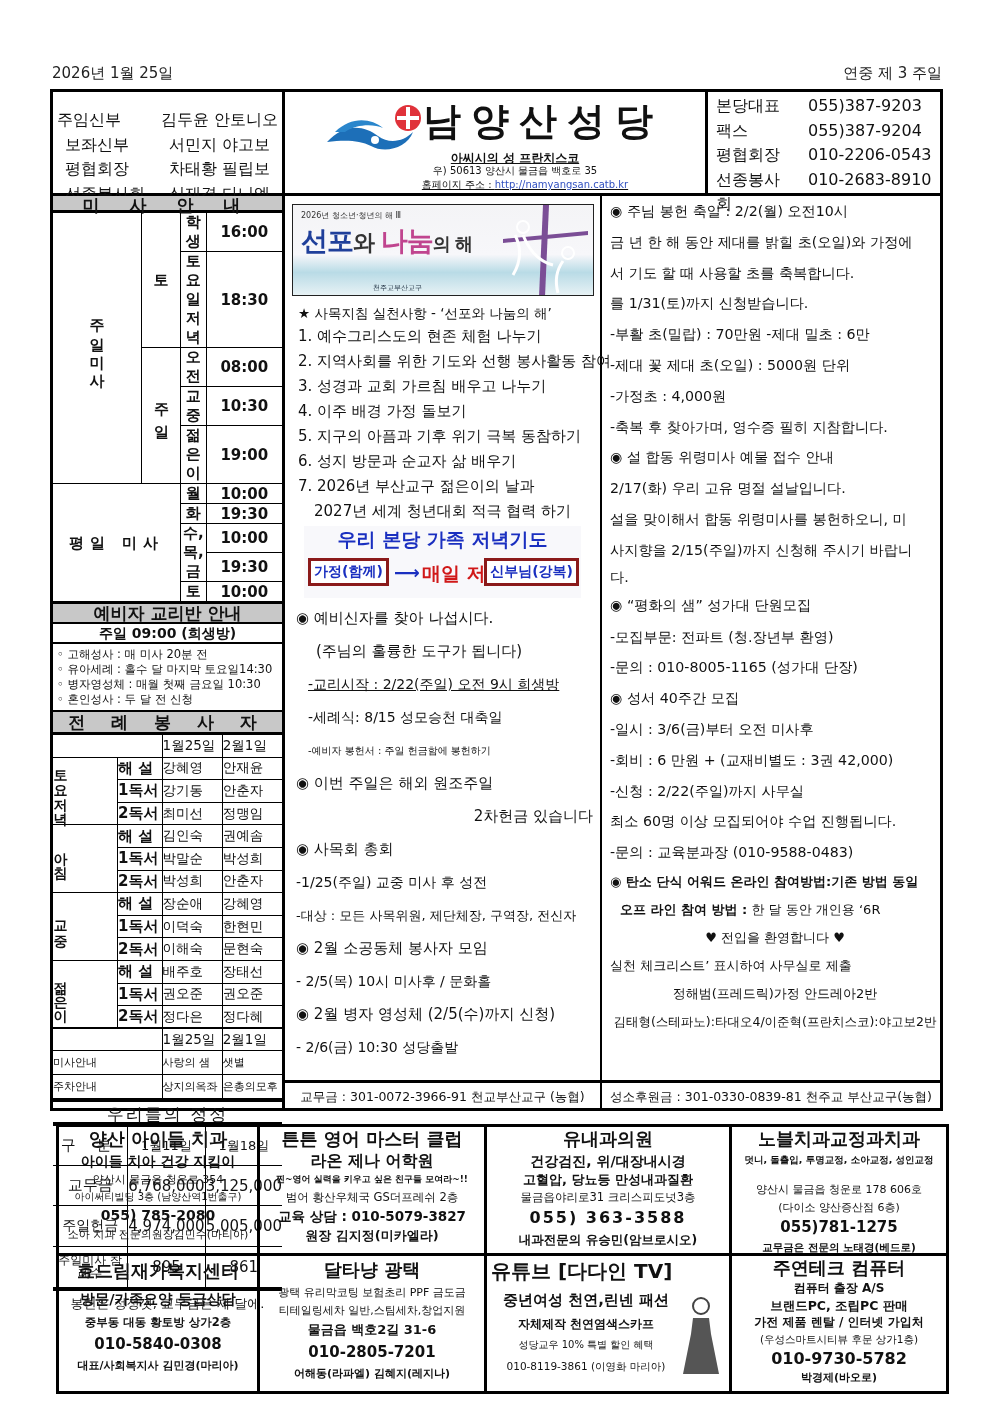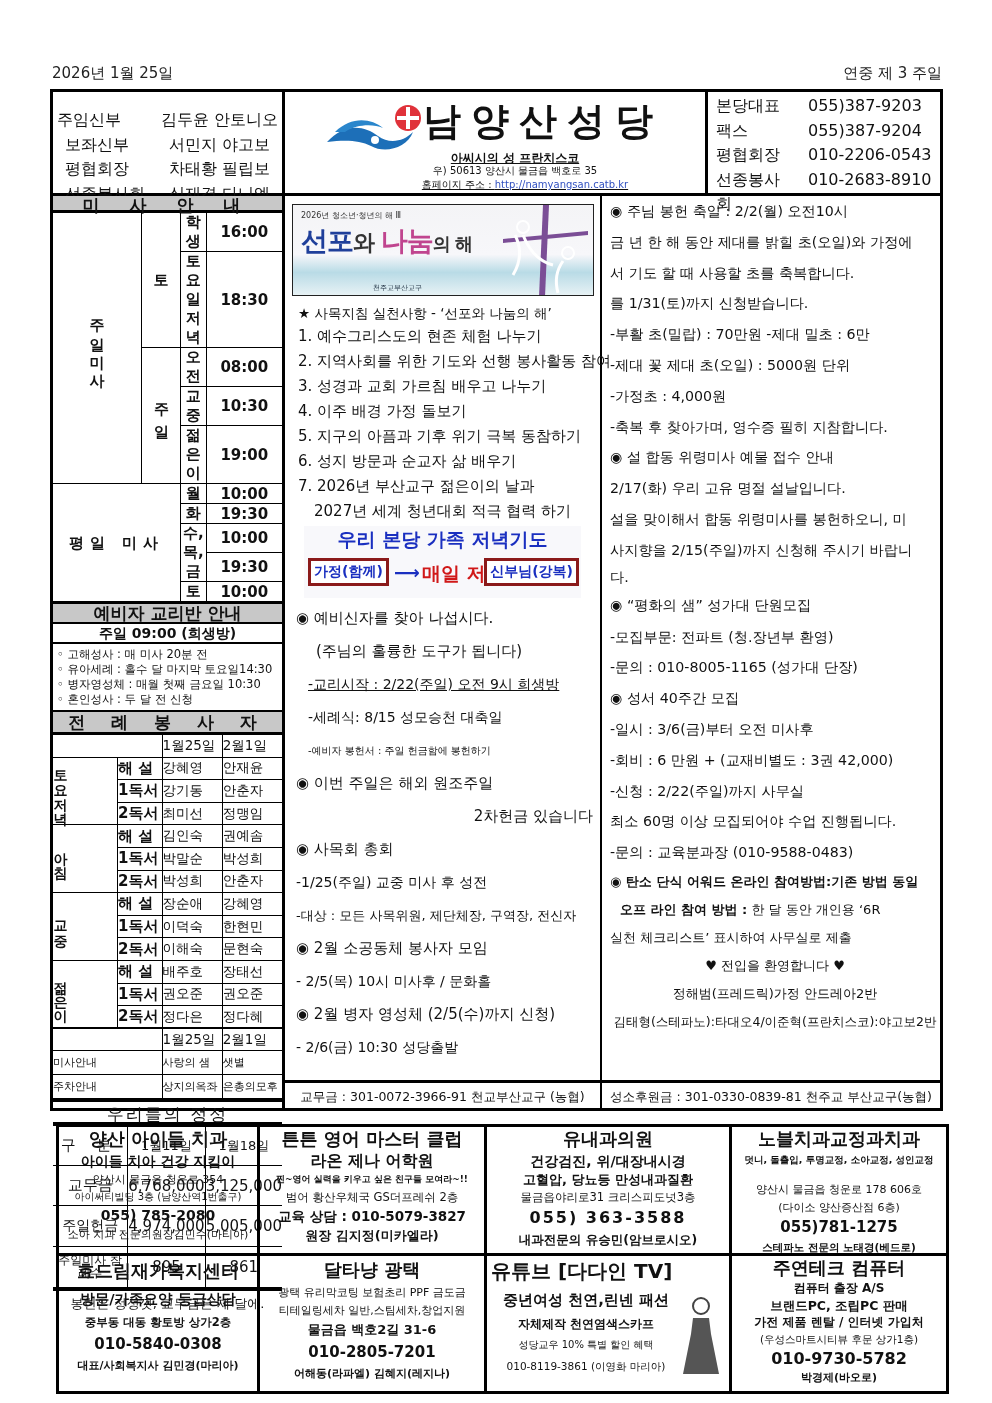--- a/index.html
+++ b/index.html
@@ -354,22 +354,22 @@
   <div class="ln">-모집부문: 전파트 (청.장년부 환영)</div>
   <div class="ln">-문의 : 010-8005-1165 (성가대 단장)</div>
   <div class="ln">◉ 성서 40주간 모집</div>
   <div class="ln">-일시 : 3/6(금)부터 오전 미사후</div>
   <div class="ln">-회비 : 6 만원 + (교재비별도 : 3권 42,000)</div>
   <div class="ln">-신청 : 2/22(주일)까지 사무실</div>
   <div class="ln"> 최소 60명 이상 모집되어야 수업 진행됩니다.</div>
   <div class="ln">-문의 : 교육분과장 (010-9588-0483)</div>
   <div class="ln" style="font-size:13px;line-height:28px;font-weight:bold">◉ 탄소 단식 어워드 온라인 참여방법:기존 방법 동일</div>
   <div class="ln" style="font-size:13px;line-height:28px;padding-left:10px"><b>오프 라인 참여 방법 :</b><span> 한 달 동안 개인용 ‘6R</span></div>
+  <div class="ln" style="font-size:13px;line-height:28px;text-align:center">♥ 전입을 환영합니다 ♥</div>
   <div class="ln" style="font-size:13px;line-height:28px">실천 체크리스트’ 표시하여 사무실로 제출</div>
-  <div class="ln" style="font-size:13px;line-height:28px;text-align:center">♥ 전입을 환영합니다 ♥</div>
   <div class="ln" style="font-size:13px;line-height:28px;text-align:center">정해범(프레드릭)가정 안드레아2반</div>
   <div class="ln" style="font-size:12.5px;line-height:28px;text-align:center">김태형(스테파노):타대오4/이준혁(프란치스코):야고보2반</div>
 </div>
 
 <div class="abs" style="left:285px;top:1083px;width:315px;height:28px;text-align:center;font-size:12.5px;line-height:28px">교무금 : 301-0072-3966-91 천교부산교구 (농협)</div>
 <div class="abs" style="left:602px;top:1083px;width:338px;height:28px;text-align:center;font-size:12.5px;line-height:28px">성소후원금 : 301-0330-0839-81 천주교 부산교구(농협)</div>
 
 <div class="abs ads">
   <div class="vline" style="left:198px;top:0;width:3px;height:264px"></div>
   <div class="vline" style="left:425px;top:0;width:3px;height:264px"></div>
@@ -399,21 +399,21 @@
     <div class="s n" style="font-size:11.5px;line-height:17px">물금읍야리로31 크리스피도넛3층</div>
     <div class="s" style="font-size:16px;letter-spacing:2px;line-height:24px">055) 363-3588</div>
     <div class="s" style="font-size:12.5px">내과전문의 유승민(암브로시오)</div>
   </div>
   <div class="ad" style="left:673px;top:0;width:214px;height:126px">
     <div class="t">노블치과교정과치과</div>
     <div class="s" style="font-size:9.5px;line-height:18px">덧니, 돌출입, 투명교정, 소아교정, 성인교정</div>
     <div class="s n" style="font-size:11px;margin-top:12px;line-height:18px">양산시 물금읍 청운로 178 606호</div>
     <div class="s n" style="font-size:11px;line-height:18px">(다이소 양산증산점 6층)</div>
     <div class="s" style="font-size:15px">055)781-1275</div>
-    <div class="s" style="font-size:10.5px">스테파노 전문의 노태경(베드로)</div>
+    <div class="s" style="font-size:10.5px">교무금은 전문의 노태경(베드로)</div>
   </div>
 
   <div class="ad" style="left:0;top:129px;width:198px;height:135px">
     <div class="t" style="line-height:30px">효드림재가복지센터</div>
     <div class="s" style="font-size:14.5px;line-height:26px">방문/가족요양 등급상담</div>
     <div class="s" style="font-size:11.5px">중부동  대동 황토방 상가2층</div>
     <div class="s" style="font-size:15px;line-height:24px">010-5840-0308</div>
     <div class="s" style="font-size:11px">대표/사회복지사  김민경(마리아)</div>
   </div>
   <div class="ad" style="left:201px;top:129px;width:224px;height:135px">

